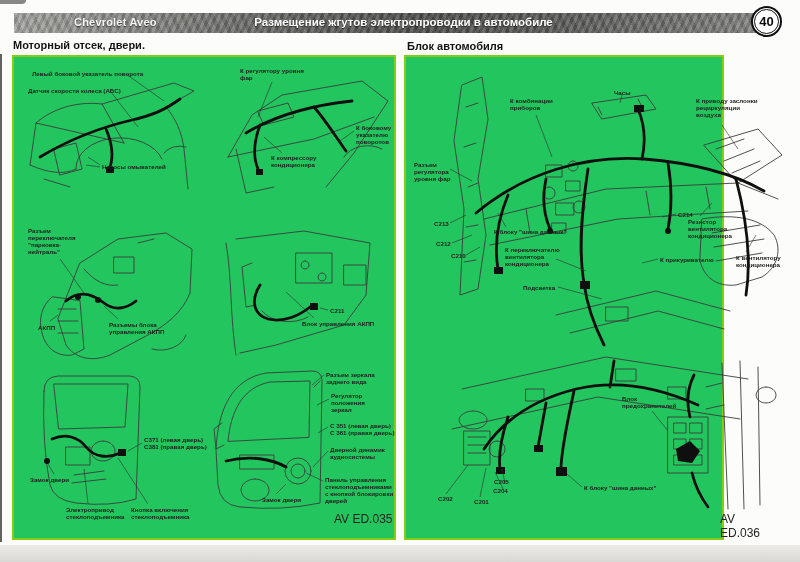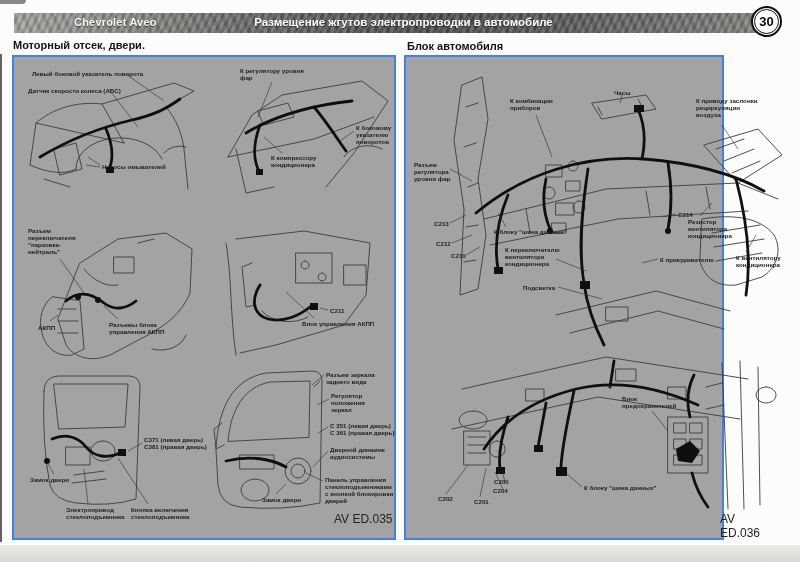--- a/index.html
+++ b/index.html
@@ -27,21 +27,21 @@
   .page-num { position:absolute; left:751px; top:6px; width:31px; height:31px; border-radius:50%;
     border:2px solid #101010; background:#fff; box-sizing:border-box;
     display:flex; align-items:center; justify-content:center; }
   .page-num-inner { width:23px; height:23px; border-radius:50%; border:1px solid #101010;
     display:flex; align-items:center; justify-content:center; font-weight:700; font-size:13px; color:#0d0d0d; }
 
   .sec-title { position:absolute; font-size:11px; font-weight:700; color:#141414; }
   .sec-title.left { left:13px; top:39px; }
   .sec-title.right { left:407px; top:40px; }
 
-  .panel { position:absolute; border:2px solid #3b82f6; background:#a3a3a3; box-sizing:border-box; }
+  .panel { position:absolute; border:2px solid #84cc16; background:#22c55e; box-sizing:border-box; }
   .panel-left { left:12px; top:55px; width:384px; height:485px; }
   .panel-right { left:404px; top:55px; width:320px; height:485px; }
   .panel svg { position:absolute; left:0; top:0; }
 
   .lbl { position:absolute; font-size:6.2px; line-height:7px; font-weight:600;
     color:#1d1d1c; white-space:pre; letter-spacing:0; }
   .figcode { position:absolute; font-size:12px; color:#232323; }
 
   .o { fill:none; stroke:#3c3c3c; stroke-width:0.9; stroke-linejoin:round; stroke-linecap:round; }
   .h { fill:none; stroke:#0f0f0f; stroke-width:2.8; stroke-linecap:round; }
@@ -54,21 +54,21 @@
 <div class="page">
   <div class="smudge"></div>
   <div class="scan-edge"></div>
   <div class="scan-bottom"></div>
 
   <div class="header-bar">
     <span class="brand">Chevrolet Aveo</span>
     <span class="htitle">Размещение жгутов электропроводки в автомобиле</span>
   </div>
   <div class="page-num">
-    <div class="page-num-inner">30</div>
+    <div class="page-num-inner">40</div>
   </div>
 
   <div class="sec-title left">Моторный отсек, двери.</div>
   <div class="sec-title right">Блок автомобиля</div>
 
   <div class="panel panel-left">
     <svg width="380" height="481" viewBox="0 0 380 481">
       <g>
         <path class="o" d="M16,108 L22,66 C38,52 62,44 88,47 L160,26 L180,34 L152,50 C162,62 168,76 170,92 L174,132"></path>
         <path class="o" d="M16,108 C34,116 50,118 62,112 M62,112 a44,30 0 0 1 86,-10 M22,66 L110,86 M88,47 L110,86"></path>

